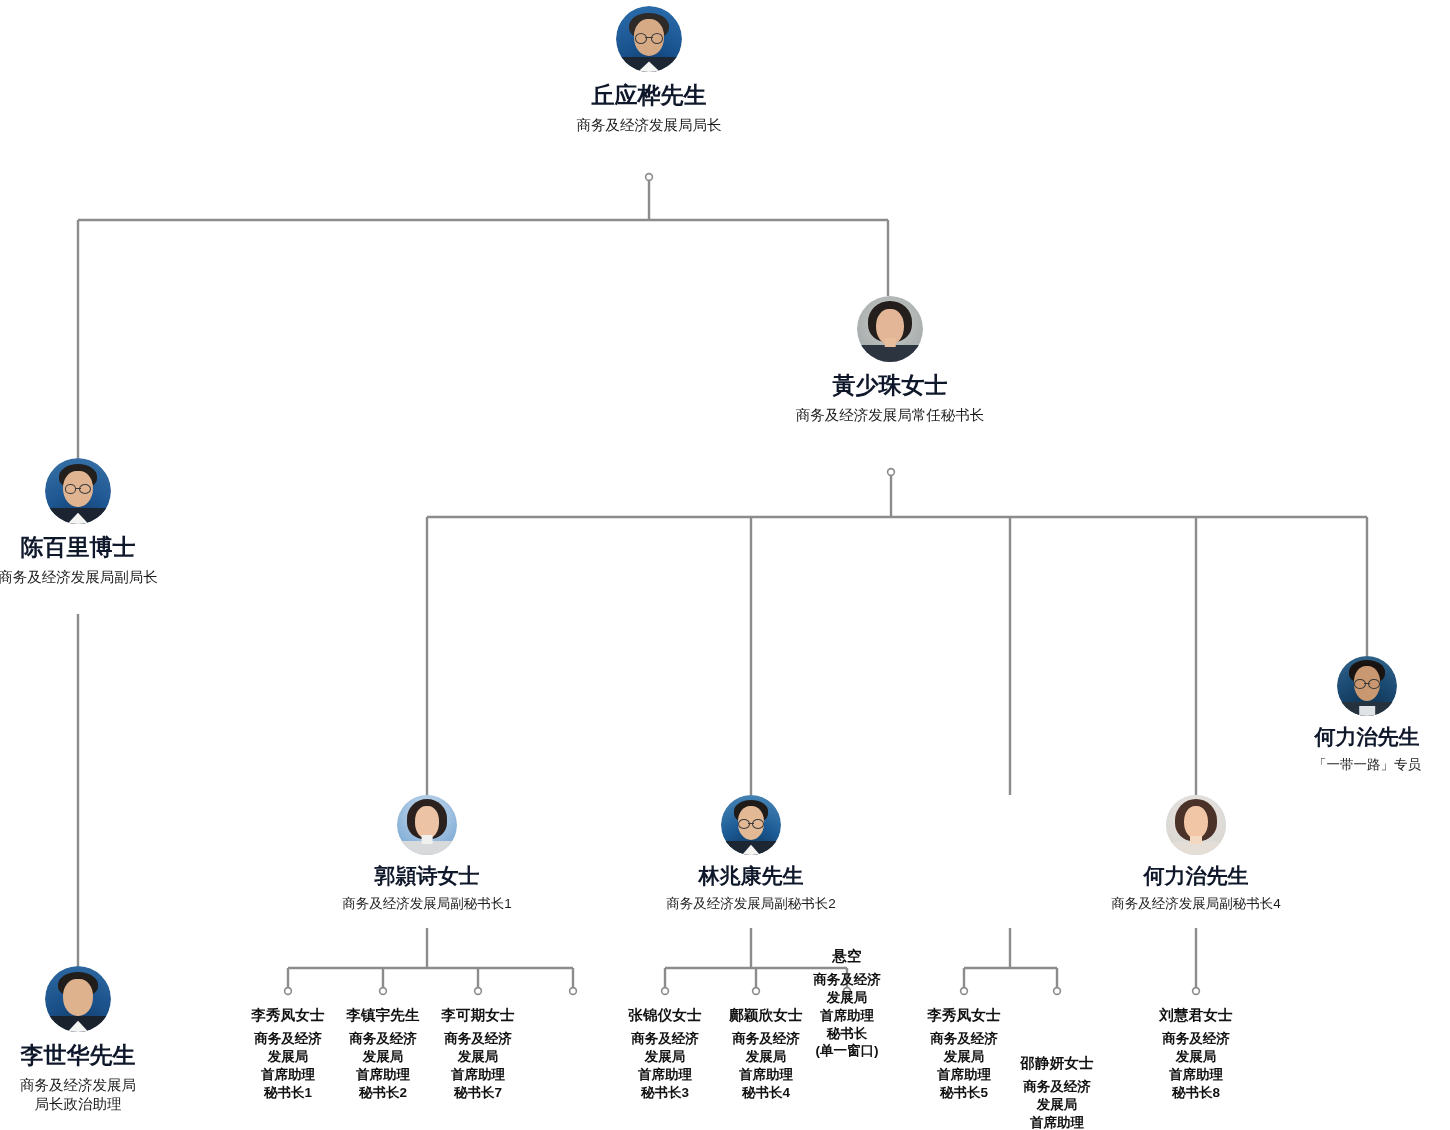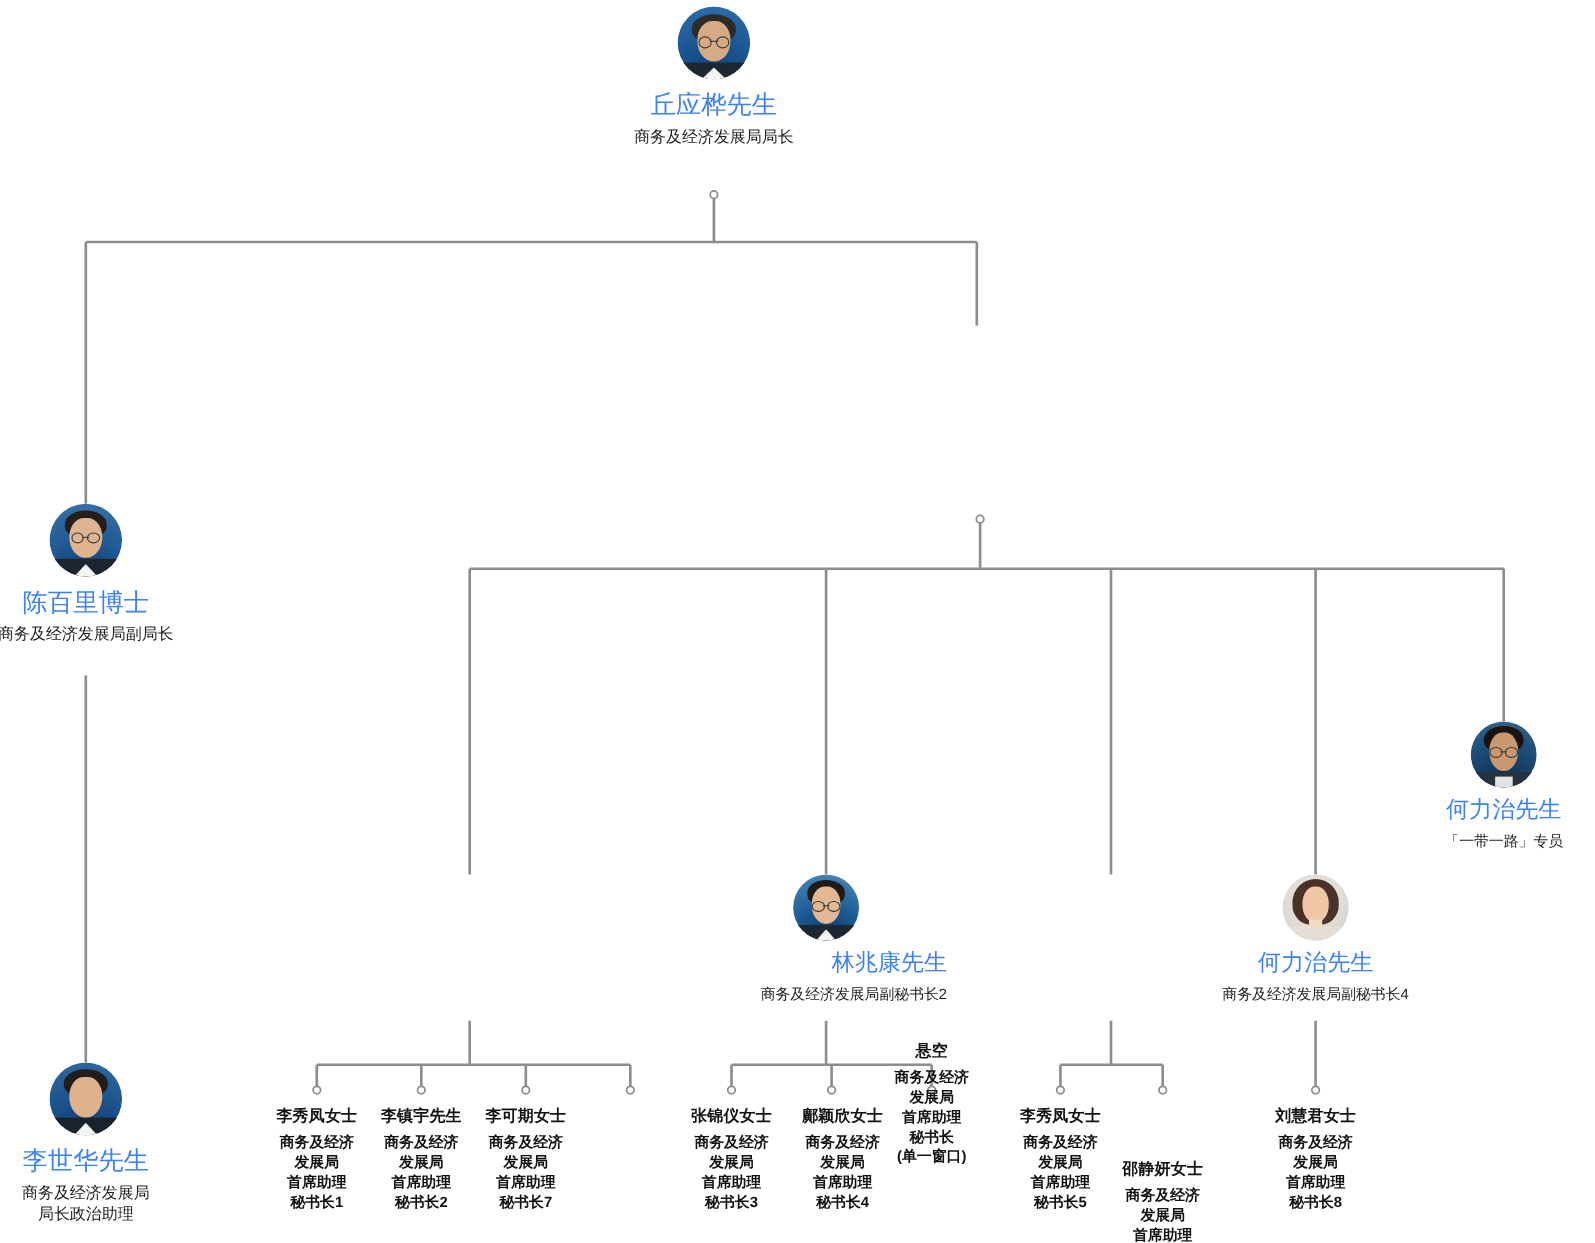--- a/index.html
+++ b/index.html
@@ -64,22 +64,22 @@
                       background:#f4f4f2; }
   .avatar .glasses  { position:absolute; }
   .avatar .glasses i{ position:absolute; top:0; border:1.2px solid #3a3a3a; border-radius:50%;
                       width:34%; height:100%; display:block; }
   .avatar .glasses i.l { left:4%; }
   .avatar .glasses i.r { right:4%; }
   .avatar .glasses b{ position:absolute; top:48%; left:38%; width:24%; height:1.2px;
                       background:#3a3a3a; }
 
   .name {
-    color: #3b82f6;
-    font-weight: normal;
+    color: #0f172a;
+    font-weight: bold;
     line-height: 1.18;
     white-space: nowrap;
   }
   .title {
     color: #1c1c1c;
     line-height: 1.32;
   }
   
   .lvl-1 .avatar { width: 66px; height: 66px; }
   .lvl-1 .name   { font-size: 23px; margin-top: 10px; }
@@ -169,20 +169,33 @@
           <i class="r"></i>
           <b></b>
       </div>
     </div>
     <div class="name">丘应桦先生</div>
     <div class="title">
       <span class="ln">商务及经济发展局局长</span>
     </div>
   </div>
 
+  <div class="node lvl-2" style="left:780px; top:296px; width:220px;">
+    <div class="avatar">
+      <div class="photo" style="background:radial-gradient(circle at 50% 40%, #c9ccc9 0%, #a9aeae 70%, #949a99 100%);"></div>
+      <div class="body" style="height:26%; background:#2c3440;"></div>
+      <div class="hair" style="left:17%; top:8%; width:66%; height:62%; background:#241f1d;"></div>
+      <div class="face" style="left:29%; top:20%; width:42%; height:55%; background:#e2b696;"></div>
+      <div class="shirt" style="width:16%; height:14%; background:#e7bd9c; bottom:22%;"></div>
+    </div>
+    <div class="name">黃少珠女士</div>
+    <div class="title">
+      <span class="ln">商务及经济发展局常任秘书长</span>
+    </div>
+  </div>
 
   <div class="node lvl-2" style="left:-32px; top:458px; width:220px;">
     <div class="avatar">
       <div class="photo" style="background:radial-gradient(circle at 50% 115%, #10315a 0%, #1d5691 48%, #3b74a8 100%);"></div>
       <div class="body" style="height:24%; background:#1b2430;"></div>
       <div class="shirt" style="width:32%; height:17%; clip-path:polygon(0 100%,50% 0,100% 100%);"></div>
       <div class="hair" style="left:21%; top:9%; width:58%; height:38%; background:#231f1d;"></div>
       <div class="face" style="left:28%; top:19%; width:44%; height:56%; background:#e0b490;"></div>
       <div class="glasses" style="left:28%; top:40%; width:44%; height:12%;">
         <i class="l"></i>
@@ -204,22 +217,35 @@
       <div class="hair" style="left:20%; top:9%; width:60%; height:38%; background:#211d1b;"></div>
       <div class="face" style="left:28%; top:19%; width:44%; height:57%; background:#dfb28e;"></div>
     </div>
     <div class="name">李世华先生</div>
     <div class="title">
       <span class="ln">商务及经济发展局</span>
       <span class="ln">局长政治助理</span>
     </div>
   </div>
 
-
-  <div class="node lvl-3" style="left:641px; top:795px; width:220px;text-align:right;">
+  <div class="node lvl-3" style="left:317px; top:795px; width:220px;">
+    <div class="avatar">
+      <div class="photo" style="background:radial-gradient(circle at 50% 30%, #cfe0f0 0%, #8fb6db 60%, #6fa0cd 100%);"></div>
+      <div class="body" style="height:24%; background:#d8d9db;"></div>
+      <div class="hair" style="left:16%; top:7%; width:68%; height:66%; background:#2b2220;"></div>
+      <div class="face" style="left:30%; top:19%; width:40%; height:54%; background:#ecc3a4;"></div>
+      <div class="shirt" style="width:18%; height:16%; background:#f0f0ee; bottom:18%;"></div>
+    </div>
+    <div class="name">郭頴诗女士</div>
+    <div class="title">
+      <span class="ln">商务及经济发展局副秘书长1</span>
+    </div>
+  </div>
+
+  <div class="node lvl-3" style="left:641px; top:795px; width:220px;">
     <div class="avatar">
       <div class="photo" style="background:radial-gradient(circle at 50% 110%, #0b2a4d 0%, #1c5a95 50%, #4d8cba 100%);"></div>
       <div class="body" style="height:24%; background:#1c2733;"></div>
       <div class="shirt" style="width:30%; height:17%; clip-path:polygon(0 100%,50% 0,100% 100%);"></div>
       <div class="hair" style="left:21%; top:8%; width:58%; height:38%; background:#1f1b19;"></div>
       <div class="face" style="left:28%; top:18%; width:44%; height:57%; background:#e3b894;"></div>
       <div class="glasses" style="left:27%; top:40%; width:46%; height:13%;">
         <i class="l"></i>
           <i class="r"></i>
           <b></b>

